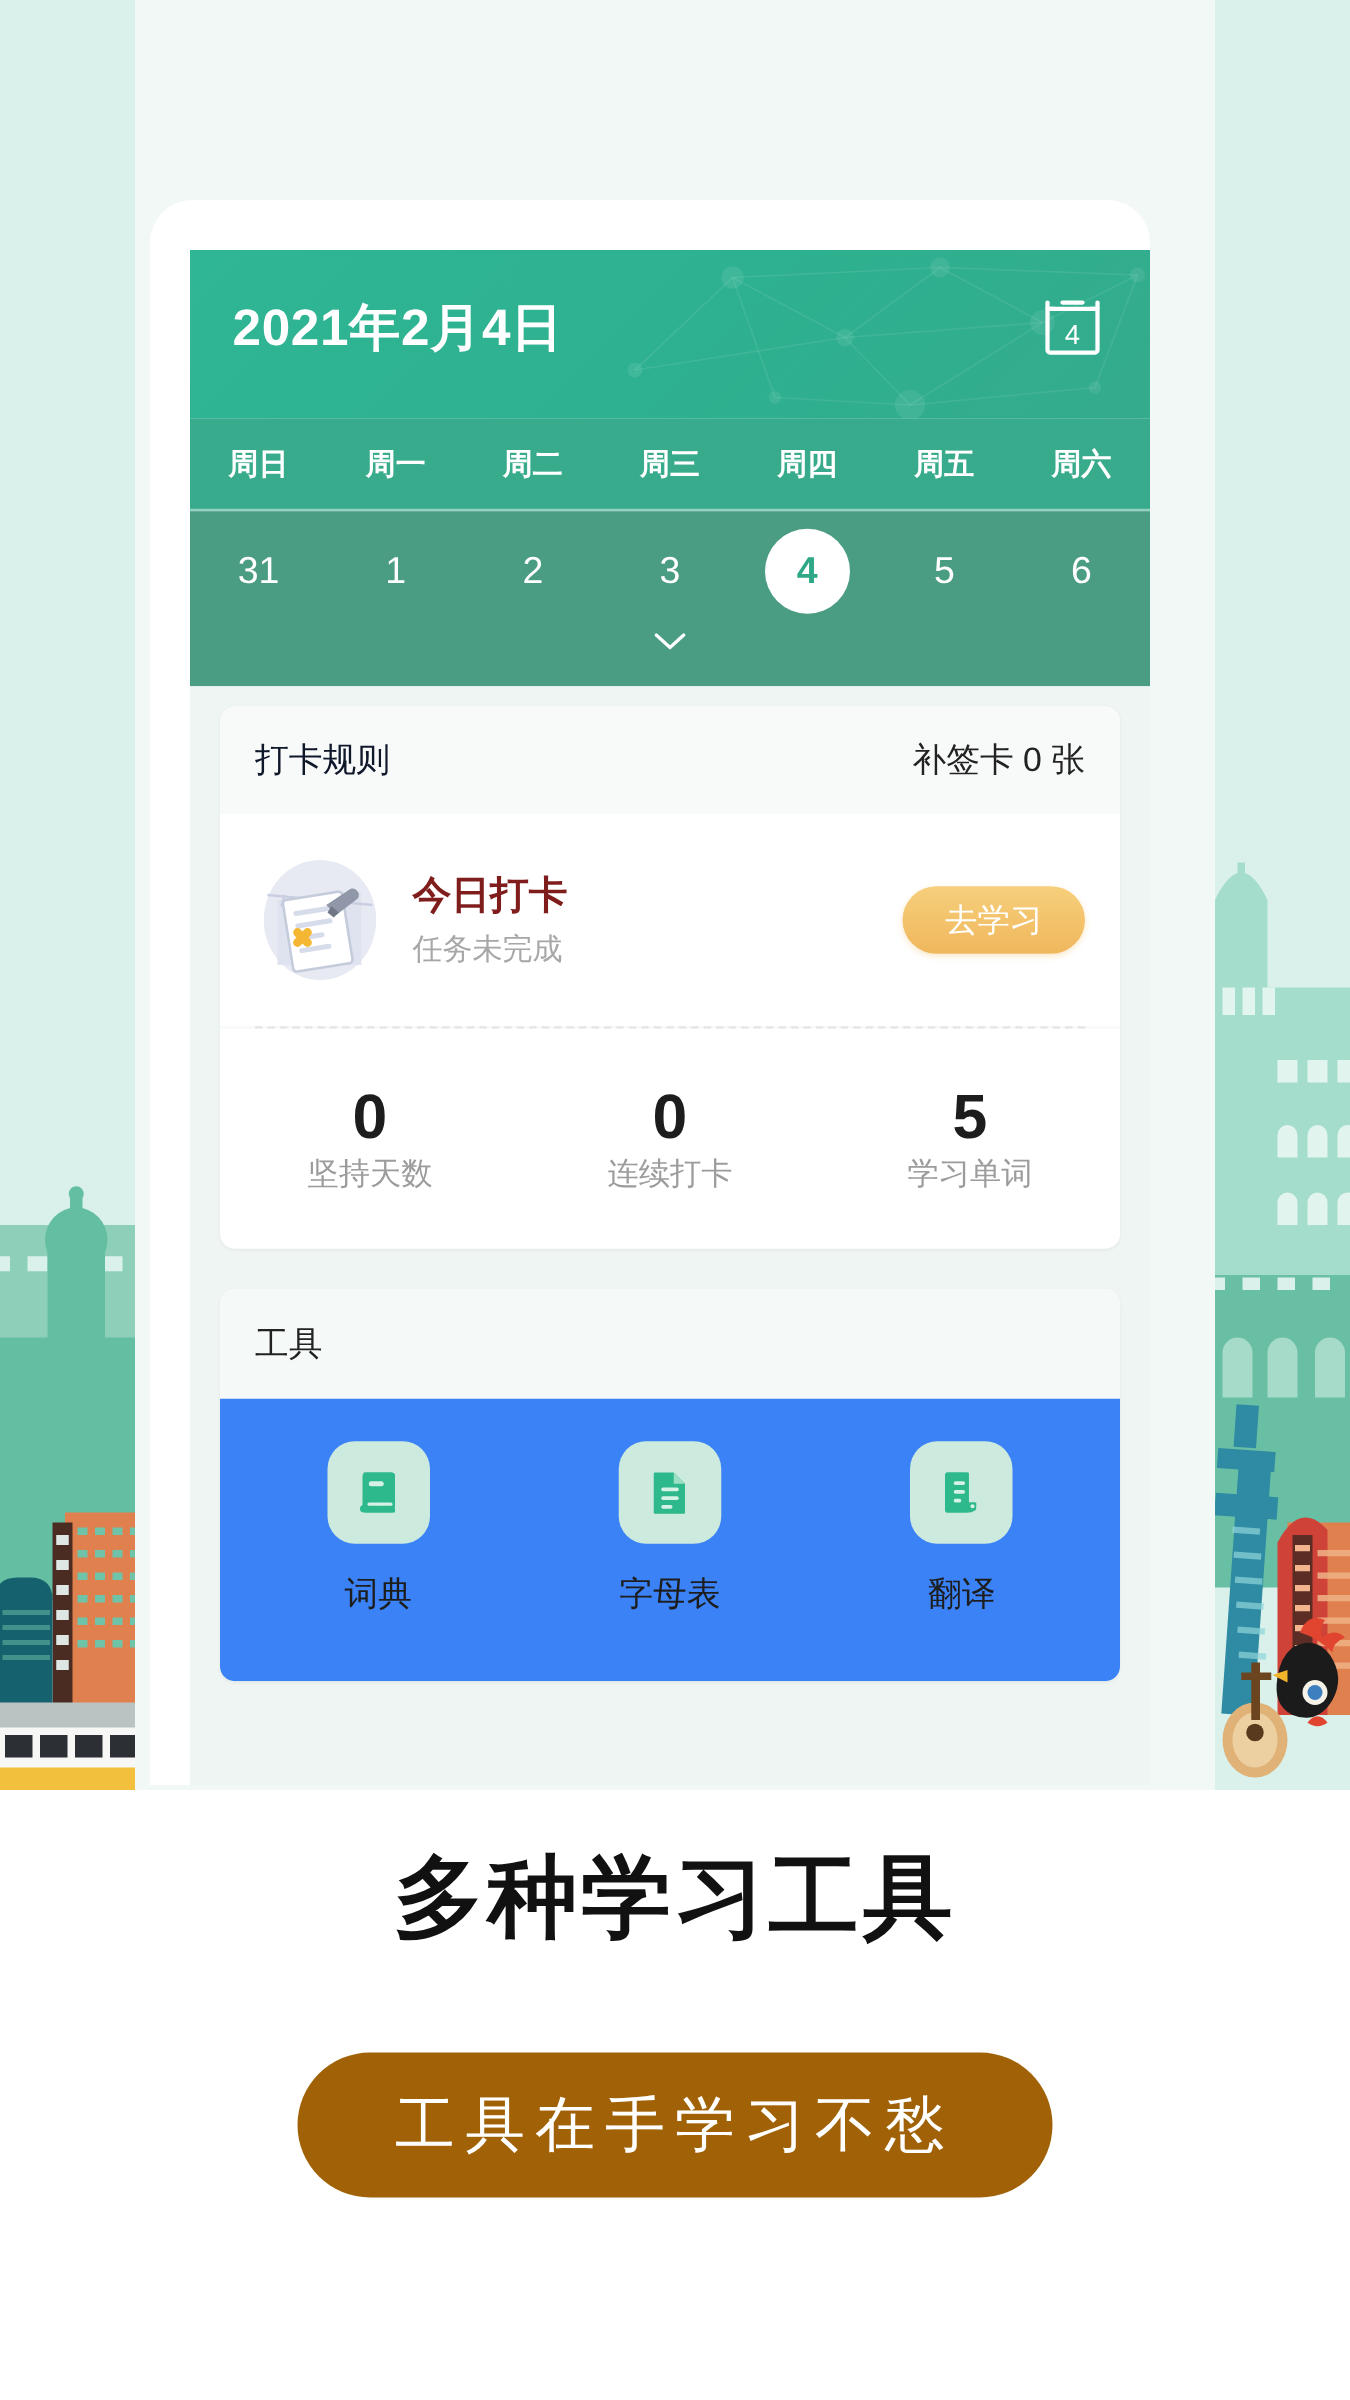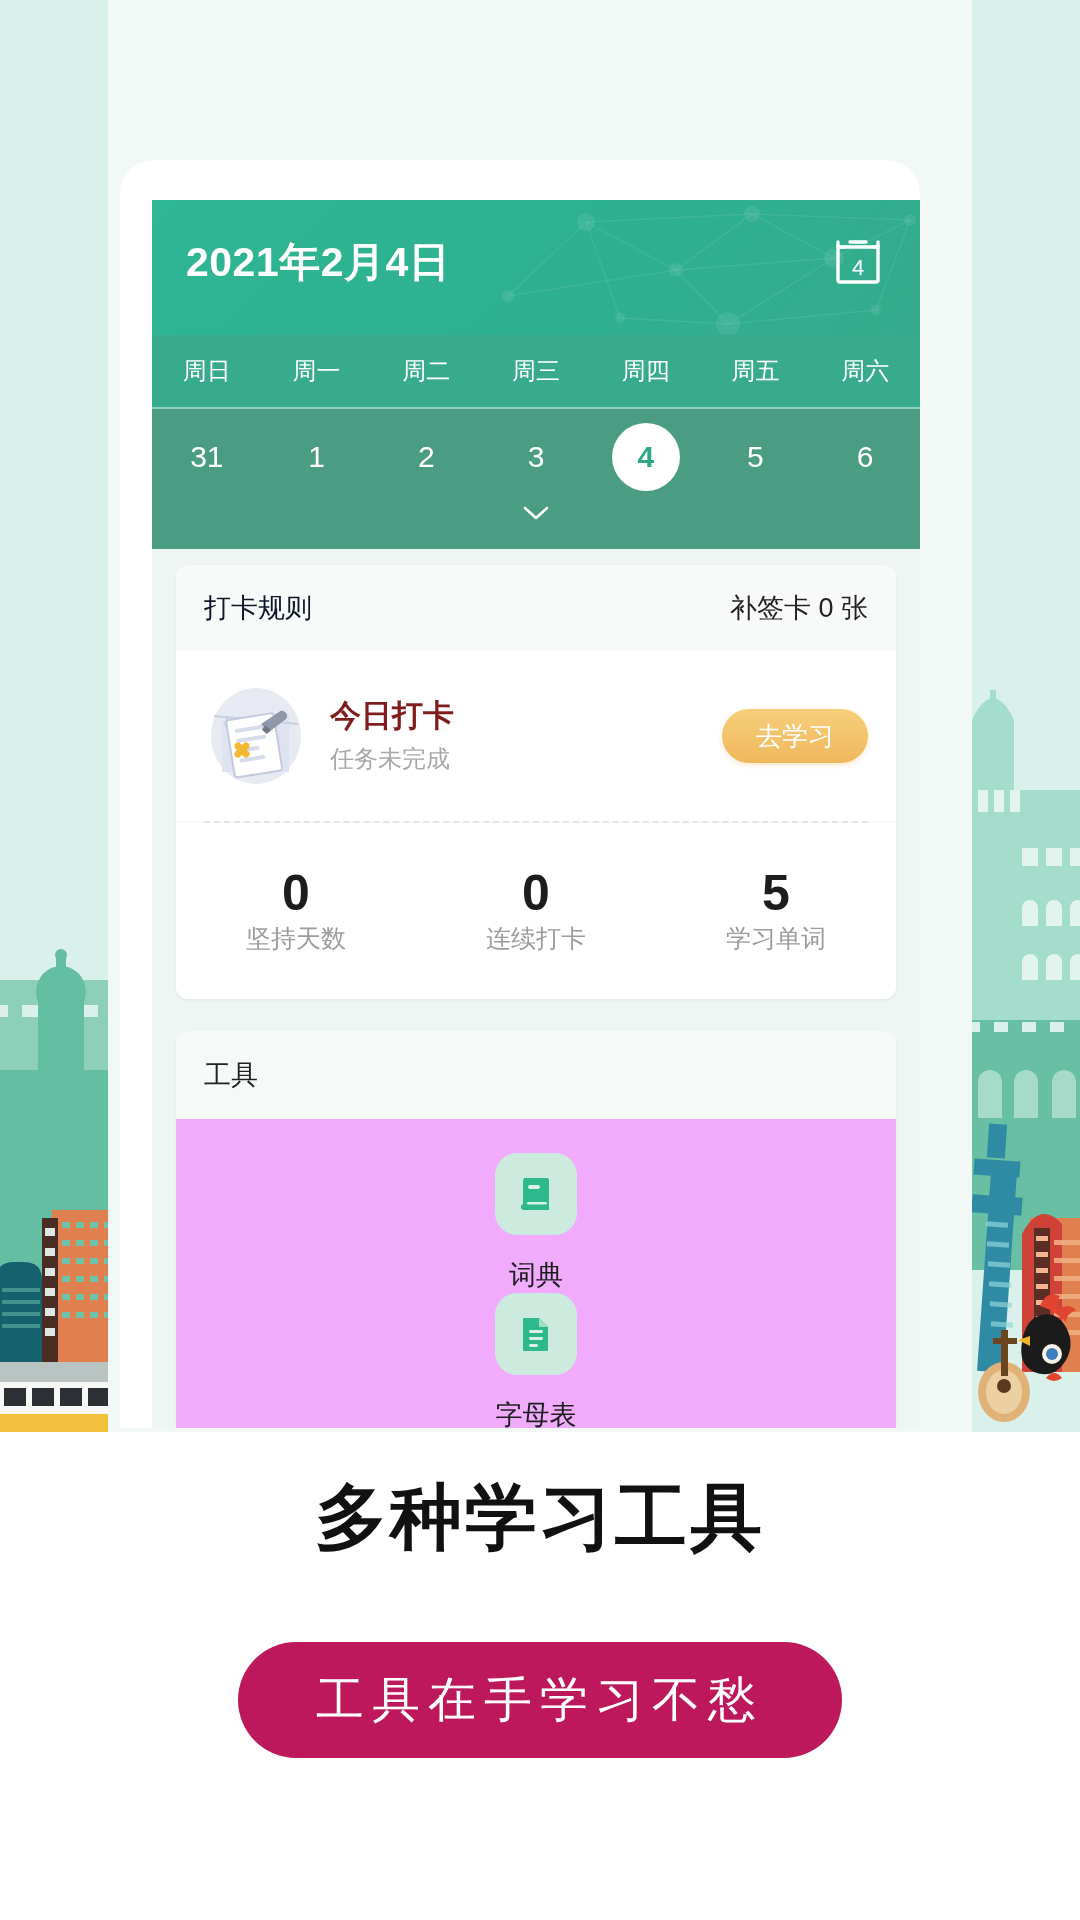--- a/index.html
+++ b/index.html
@@ -63,21 +63,21 @@
 
   
   .week-row {
     position: relative; width: 768px; height: 74px;
     background: #37ab8b;
     display: flex; align-items: center;
     border-bottom: 2px solid rgba(255,255,255,.45);
   }
   .week-cell {
     flex: 1 1 0; text-align: center;
-    color: #ffffff; font-size: 24px; font-weight: 400;
+    color: #ffffff; font-size: 24px; font-weight: 700;
   }
 
   
   .days-wrap {
     position: relative; width: 768px; height: 140px;
     background: #4a9c82;
   }
   .days-row { display: flex; align-items: center; height: 96px; }
   .day-cell {
     flex: 1 1 0; height: 96px;
@@ -145,42 +145,42 @@
     background: #ffffff;
   }
   .stat { flex: 1 1 0; text-align: center; }
   .stat-num { font-size: 50px; font-weight: 700; color: #1d1d1d; line-height: 1; }
   .stat-lbl { font-size: 25px; color: #9c9c9c; margin-top: 4px; }
 
   
   .card2 { margin-top: 32px; background: #f2f8f5; border-radius: 12px; box-shadow: 0 1px 3px rgba(0,0,0,.05); overflow: hidden; }
   .card2-hd { height: 88px; padding: 0 28px; display: flex; align-items: center; background: #f5faf8; }
   .card2-hd .lbl { font-size: 27px; color: #222222; }
-  .tools-row { display: flex; padding: 34px 10px 52px 10px; background: #f0abfc; flex-direction: column; }
+  .tools-row { display: flex; padding: 34px 10px 52px 10px; background: #3b82f6; }
   .tool { flex: 1 1 0; display: flex; flex-direction: column; align-items: center; cursor: pointer; }
   .tool-chip {
     width: 82px; height: 82px; border-radius: 22px;
     background: #cdeade;
     display: flex; align-items: center; justify-content: center;
   }
   .tool-lbl { margin-top: 22px; font-size: 27px; color: #1d1d1d; }
 
   
   .caption {
     position: absolute; left: 0; top: 1470px; width: 1080px;
     text-align: center;
   }
   .caption-main {
     font-size: 72px; font-weight: 700; color: #111111;
     letter-spacing: 3px;
   }
   .caption-pill {
     display: inline-block; margin-top: 76px;
     padding: 26px 78px; border-radius: 60px;
-    background: #be185d; color: #ffffff;
+    background: #a16207; color: #ffffff;
     font-size: 48px; font-weight: 500; letter-spacing: 8px;
   }
 </style>
 </head>
 <body>
 
 <div id="page">
 
   <div class="bg-band">
     <div class="bg-sky"></div>

